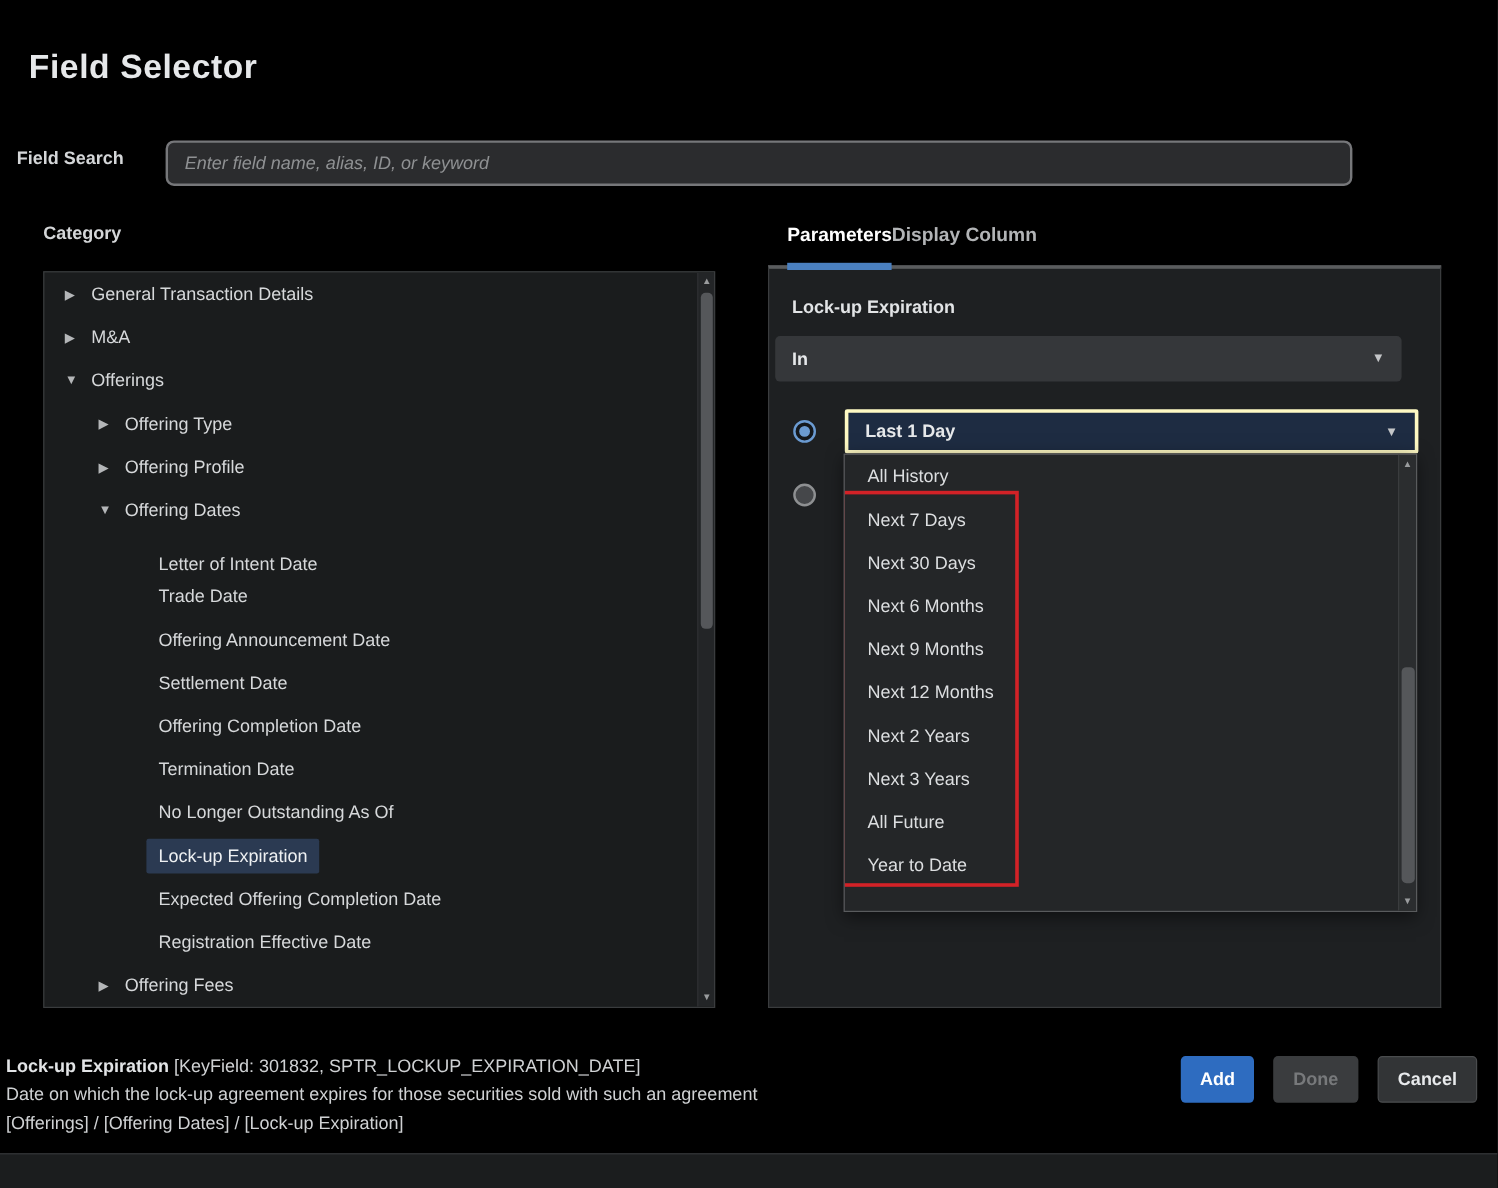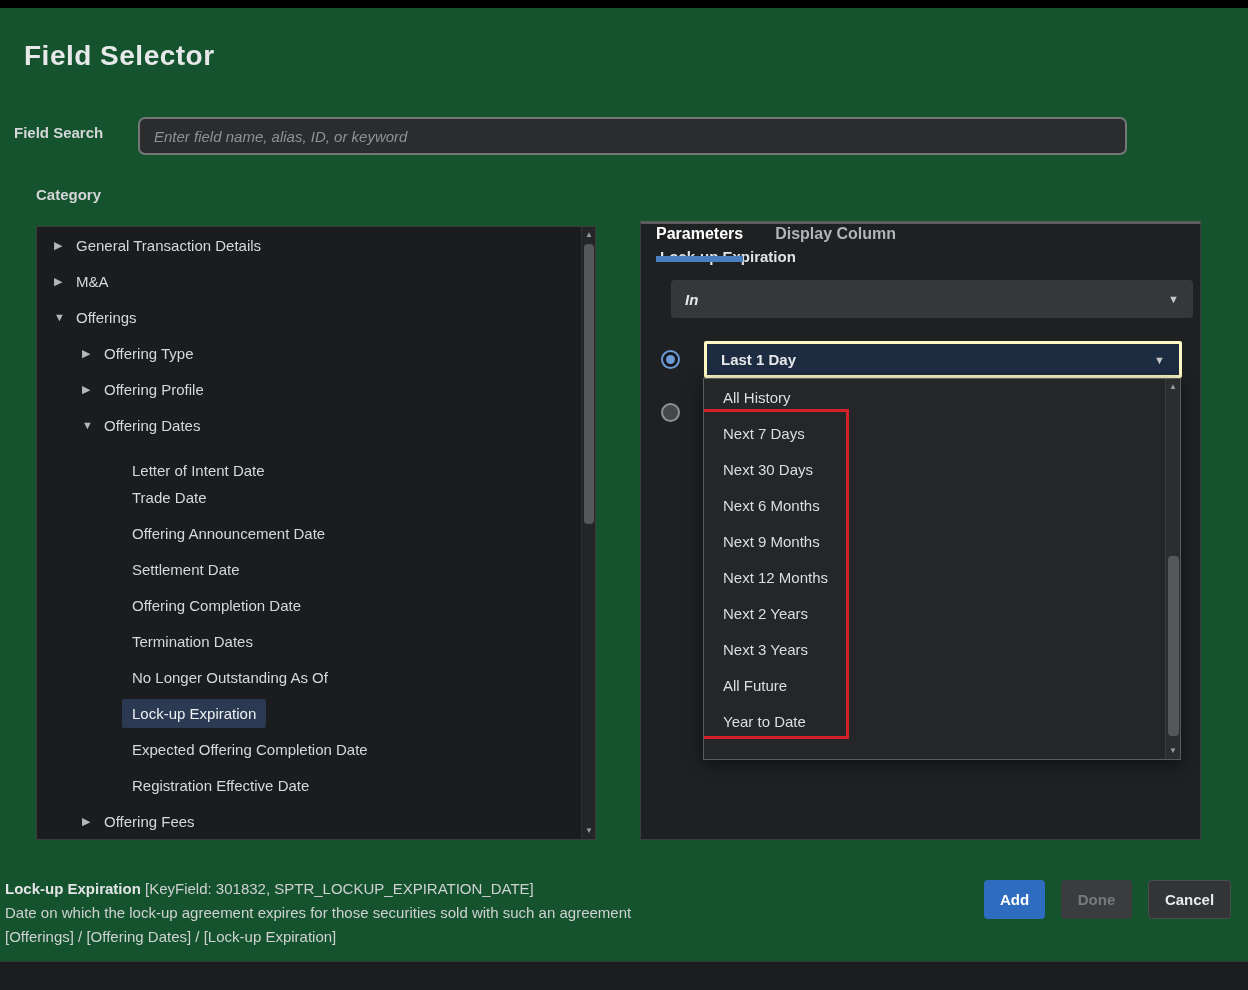--- a/index.html
+++ b/index.html
@@ -1,18 +1,18 @@
 <!DOCTYPE html>
 <html><head>
 <meta charset="utf-8">
 <style>
   * { margin:0; padding:0; box-sizing:border-box; }
   html,body { width:1248px; height:990px; background:#1e2022; overflow:hidden;
     font-family:"Liberation Sans", sans-serif; color:#d8dadc; }
-  .dialog { position:relative; width:1248px; height:990px; background:#14532d; }
+  .dialog { position:relative; width:1248px; height:990px; background:#000000; }
 
   .topbar { position:absolute; left:0; top:0; width:100%; height:8px; background:#000; }
   .bottom-strip { position:absolute; left:0; top:961px; width:100%; height:29px;
     background:#1b1d1e; border-top:1px solid #343638; }
 
   .page-title { position:absolute; left:24px; top:40px; font-size:28px; font-weight:bold;
     color:#e6e8ea; letter-spacing:0.5px; }
 
   .search-label { position:absolute; left:14px; top:124px; font-size:15px; font-weight:bold; color:#d4d6d8; }
   .search-input { position:absolute; left:138px; top:117px; width:989px; height:38px;
@@ -31,33 +31,33 @@
   .tree-label.selected { background:#2b3a52; color:#eef0f2; padding:6px 10px; margin:-6px -10px; border-radius:2px; }
 
   .v-scrollbar { position:absolute; right:0; top:0; bottom:0; width:14px; background:#232527;
     border-left:1px solid #2e3032; }
   .sb-arrow { position:absolute; left:0; width:14px; height:14px; font-size:8px; color:#9a9c9e;
     text-align:center; line-height:14px; }
   .sb-up { top:1px; } .sb-down { bottom:1px; }
   .sb-thumb { position:absolute; left:2px; width:10px; background:#55575a; border-radius:4px; }
   .tree-thumb { top:17px; height:280px; }
 
-  .tabs-row { position:absolute; left:656px; top:188px; height:33px; display:flex; gap:32px; z-index:3;margin-top:37px; }
+  .tabs-row { position:absolute; left:656px; top:188px; height:33px; display:flex; z-index:3; }
   .tab { position:relative; font-size:16px; font-weight:bold; color:#b2b4b6; padding-bottom:10px; cursor:default; }
   .tab.active { color:#ffffff; }
   .tab.active::after { content:""; position:absolute; left:0; right:0; bottom:-4px; height:6px; background:#4a7fbf; }
 
   .right-panel { position:absolute; left:640px; top:221px; width:561px; height:619px;
     background:#1e2022; border:1px solid #3a3c3e; border-top:3px solid #5a5c5e; }
 
   .param-title { position:absolute; left:19px; top:24px; font-size:15px; font-weight:bold; color:#e2e4e6; }
 
   .select-box { position:absolute; display:flex; align-items:center; justify-content:space-between;
     padding:0 14px; font-size:15px; font-weight:bold; color:#e6e8ea; cursor:default; }
-  .operator-select { left:30px; top:56px; width:522px; height:38px; background:#35373a; border-radius:4px;font-style:italic; }
+  .operator-select { left:5px; top:56px; width:522px; height:38px; background:#35373a; border-radius:4px; }
   .caret { font-size:11px; color:#c4c6c8; }
 
   .radio { position:absolute; width:19px; height:19px; border-radius:50%; }
   .radio-1 { left:20px; top:126px; border:2px solid #6b9bd2; background:#14181d; }
   .radio-1::after { content:""; position:absolute; left:3px; top:3px; width:9px; height:9px;
     border-radius:50%; background:#6b9bd2; }
   .radio-2 { left:20px; top:179px; border:2px solid #8e9092; background:#45474a; }
 
   .period-combo { left:63px; top:117px; width:478px; height:37px; background:#1e2c42;
     border:3px solid #fef9c3; border-radius:2px; z-index:4; }
@@ -137,21 +137,21 @@
         <div class="tree-row" style="padding-left: 73px; align-items: center;">
           <span class="arrow"></span>
           <span class="tree-label">Settlement Date</span>
         </div>
         <div class="tree-row" style="padding-left: 73px;">
           <span class="arrow"></span>
           <span class="tree-label">Offering Completion Date</span>
         </div>
         <div class="tree-row" style="padding-left: 73px;">
           <span class="arrow"></span>
-          <span class="tree-label">Termination Dates</span>
+          <span class="tree-label">Termination Date</span>
         </div>
         <div class="tree-row" style="padding-left: 73px; text-align: right;">
           <span class="arrow"></span>
           <span class="tree-label">No Longer Outstanding As Of</span>
         </div>
         <div class="tree-row" style="padding-left: 73px;">
           <span class="arrow"></span>
           <span class="tree-label selected">Lock-up Expiration</span>
         </div>
         <div class="tree-row" style="padding-left: 73px;">

